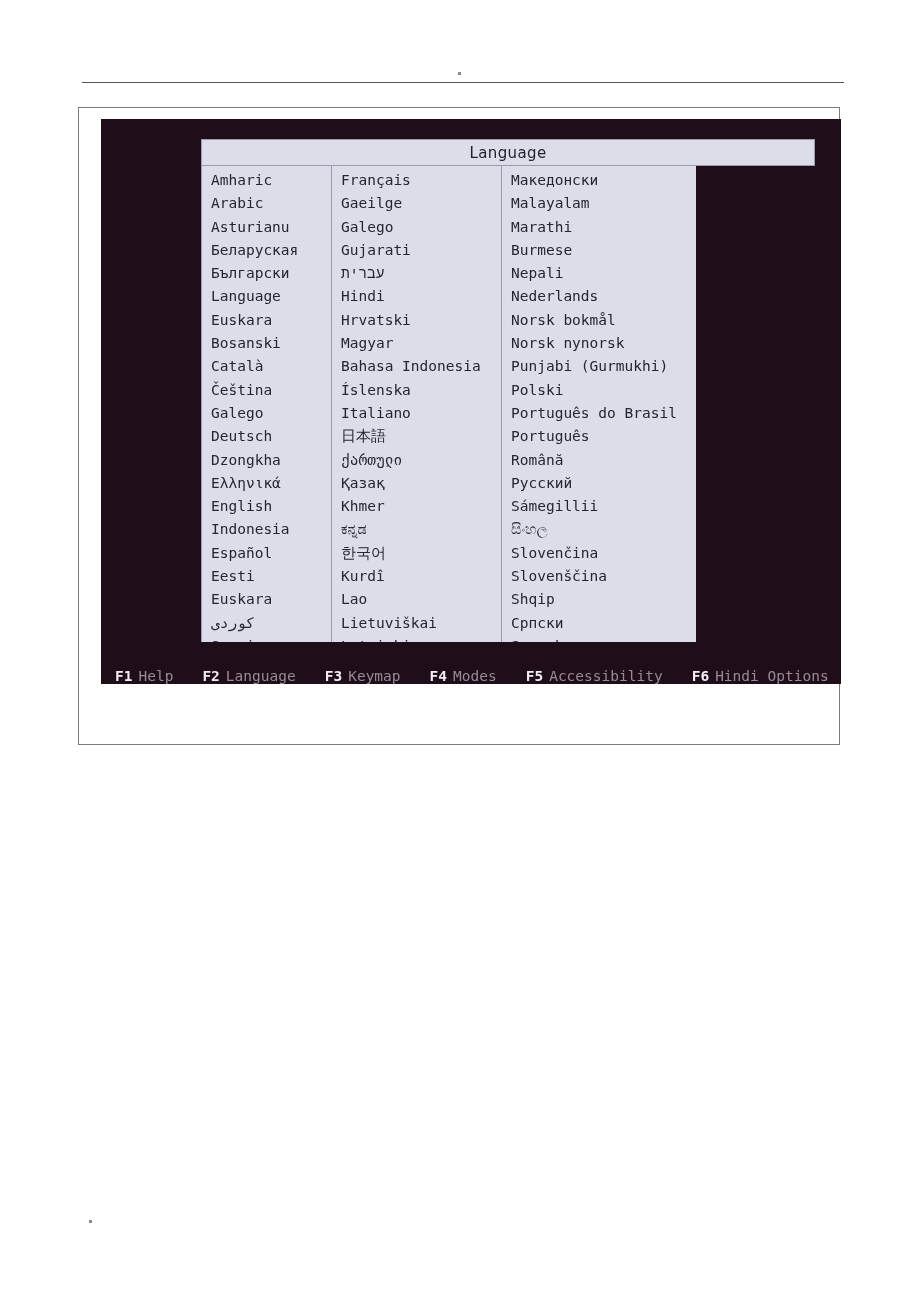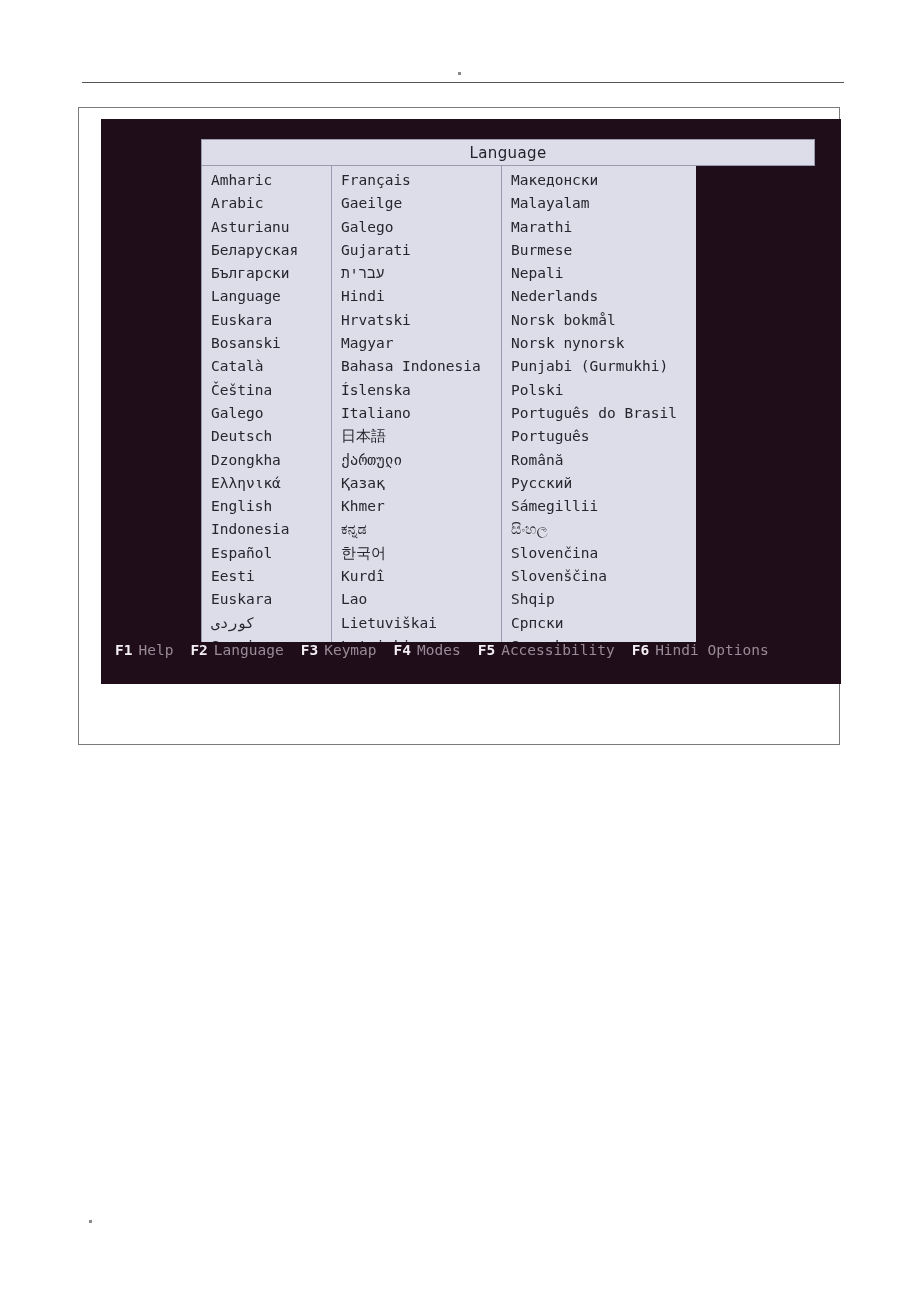--- a/index.html
+++ b/index.html
@@ -126,25 +126,26 @@
 
   
   .fkey-bar {
     position: absolute;
     left: 0;
     bottom: 0;
     width: 740px;
     height: 42px;
     background: #200d1a;
     display: flex;
-    align-items: flex-start;
+    align-items: flex-end;
     padding-left: 14px;
     box-sizing: border-box;
     font-family: "DejaVu Sans Mono", "Liberation Mono", monospace;
     font-size: 14.5px;
+    gap: 12px;
   }
   .fkey {
     margin-right: 17px;
     white-space: nowrap;
   }
   .fkey .k {
     color: #f2eef2;
     font-weight: bold;
   }
   .fkey .l {

